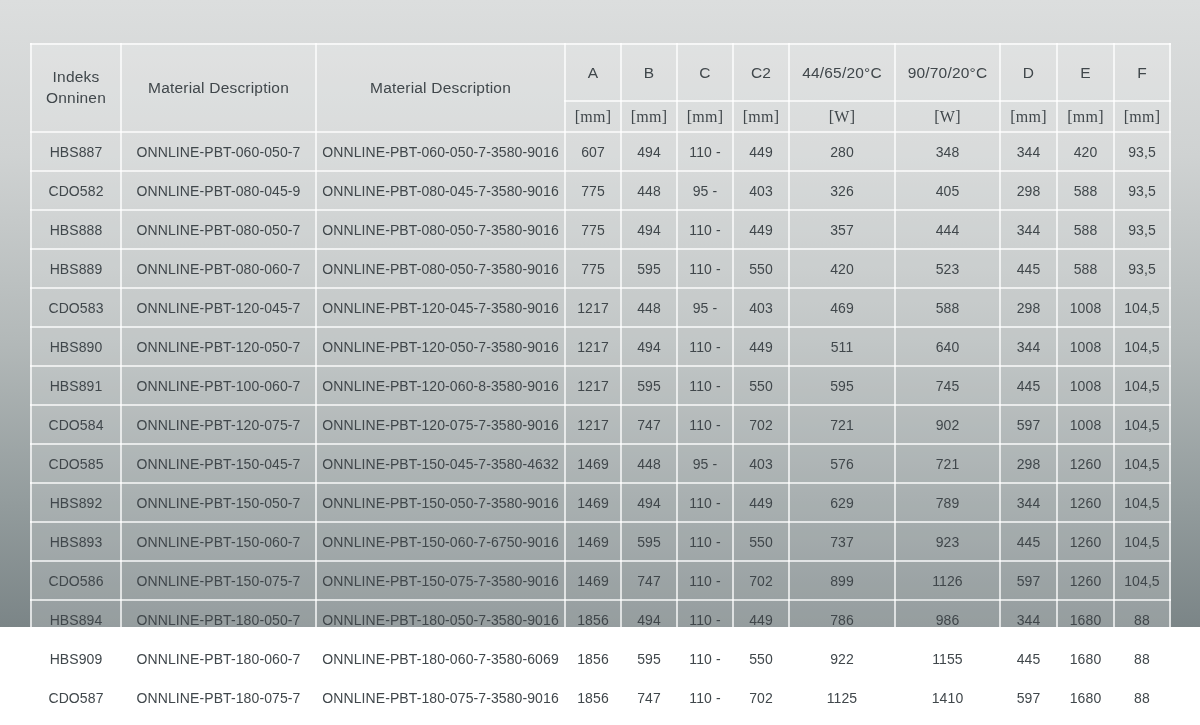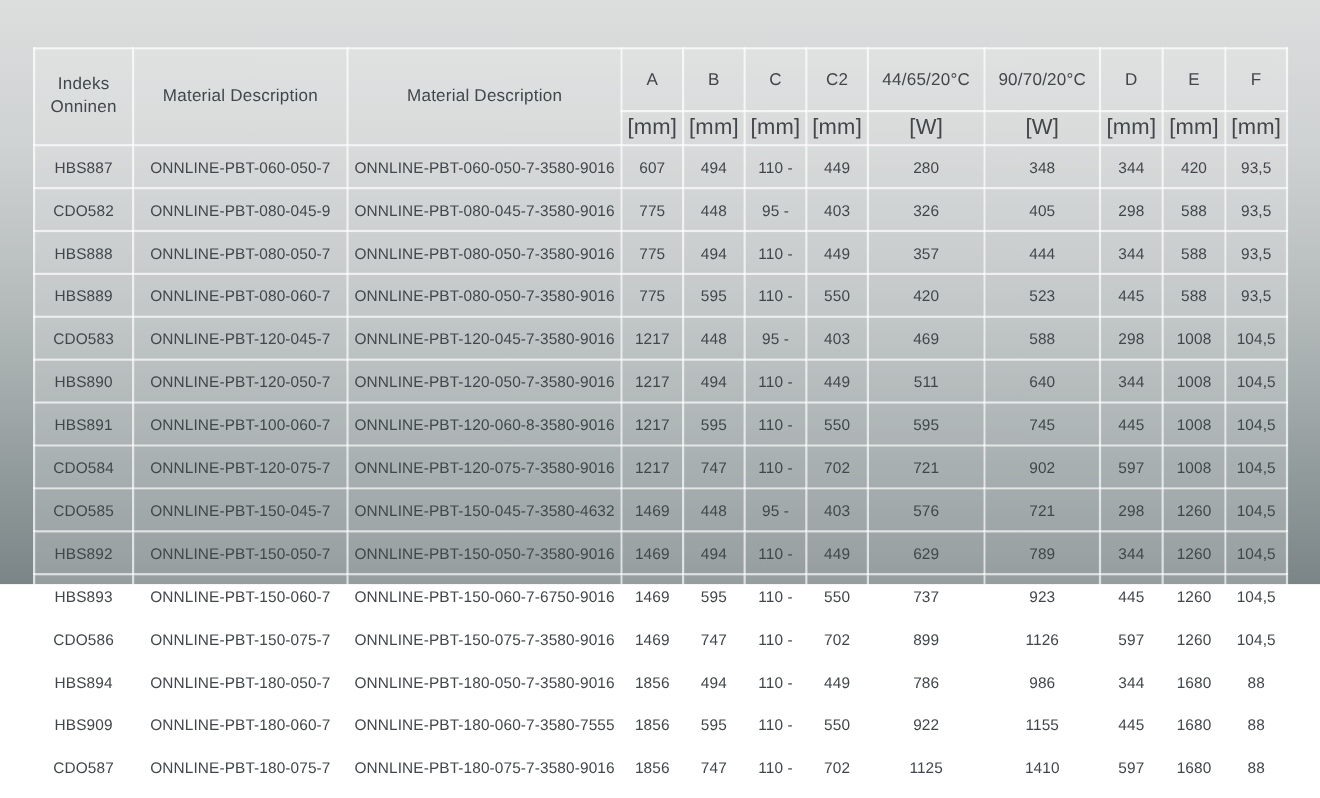--- a/index.html
+++ b/index.html
@@ -3,21 +3,21 @@
 <meta charset="utf-8">
 <style>
   html, body { margin: 0; padding: 0; }
   body {
     width: 1200px; height: 725px;
     font-family: "Liberation Sans", sans-serif;
     overflow: hidden;
   }
   .stage {
     position: relative;
-    width: 1200px; height: 531px;
+    width: 1200px; height: 627px;
     background: linear-gradient(180deg, #dcdede 0%, #cfd2d2 25%, #b2b8b8 55%, #939c9d 80%, #7b8587 100%);
   }
   table.spec {
     position: absolute;
     left: 30px; top: 43px;
     width: 1139px; height: 648px;
     border-collapse: collapse;
     table-layout: fixed;
   }
   table.spec th, table.spec td {
@@ -31,21 +31,21 @@
     white-space: nowrap;
   }
   thead tr.main-head { height: 57px; }
   thead tr.unit-head { height: 31px; }
   thead th {
     font-weight: 400;
     font-size: 15.5px;
     letter-spacing: 0.2px;
   }
   thead th.wrap { white-space: normal; line-height: 1.35; }
-  thead tr.unit-head th { font-size: 20px; }
+  thead tr.unit-head th { font-size: 16px; font-family: Liberation Serif, serif; }
   tbody td {
     font-size: 14px;
     font-weight: 400;
     height: 37px;
     letter-spacing: 0.1px;
   }
 </style>
 </head>
 <body>
 
@@ -271,21 +271,21 @@
           <td>449</td>
           <td>786</td>
           <td>986</td>
           <td>344</td>
           <td>1680</td>
           <td>88</td>
         </tr>
         <tr>
           <td>HBS909</td>
           <td>ONNLINE-PBT-180-060-7</td>
-          <td>ONNLINE-PBT-180-060-7-3580-7555</td>
+          <td>ONNLINE-PBT-180-060-7-3580-6069</td>
           <td>1856</td>
           <td>595</td>
           <td>110 -</td>
           <td>550</td>
           <td>922</td>
           <td>1155</td>
           <td>445</td>
           <td>1680</td>
           <td>88</td>
         </tr>

